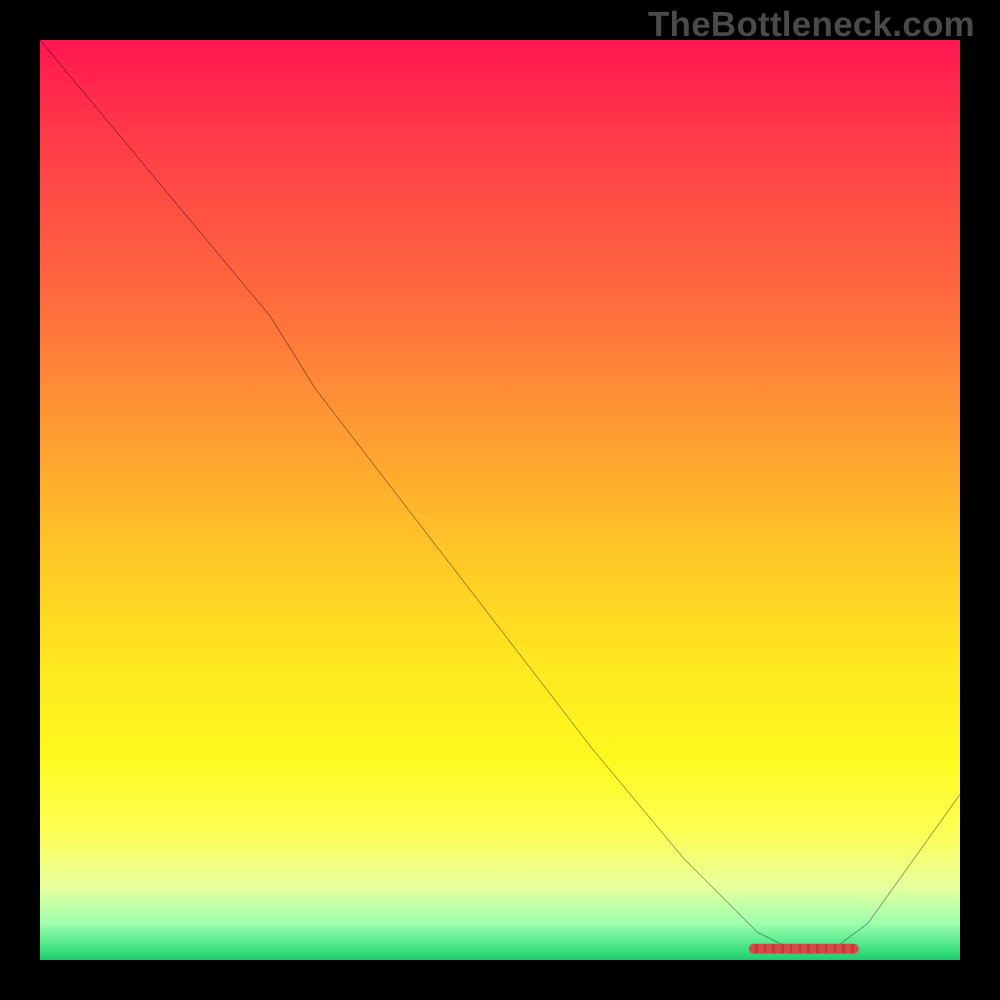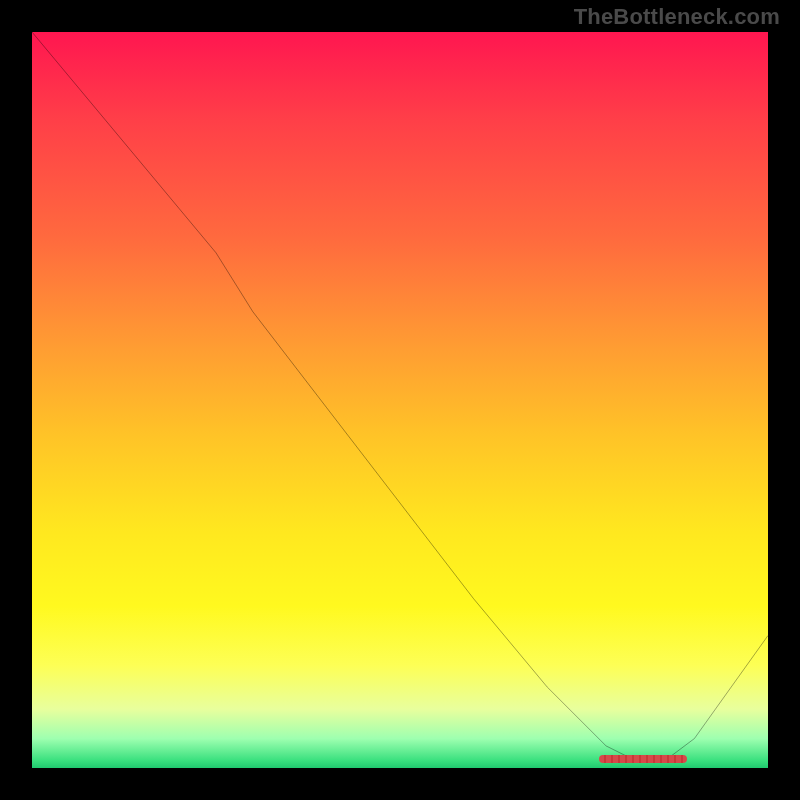--- a/index.html
+++ b/index.html
@@ -9,21 +9,21 @@
     background: #000;
     position: relative;
     font-family: Arial, Helvetica, sans-serif;
     overflow: hidden;
   }
   .watermark {
     position: absolute;
     top: 4px;
     right: 20px;
     color: #4a4a4a;
-    font-size: 22px;
+    font-size: 28px;
     font-weight: bold;
     z-index: 3;
     letter-spacing: 0.2px;
   }
   .plot-area {
     position: absolute;
     left: 32px;
     top: 32px;
     width: 736px;
     height: 736px;

